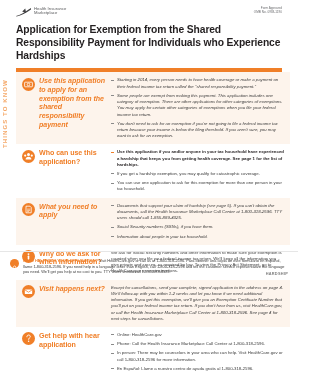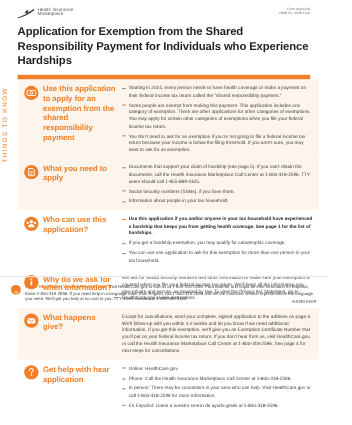--- a/index.html
+++ b/index.html
@@ -48,21 +48,21 @@
     white-space: nowrap;
   }
 
   
   .sections { padding: 0 8px 0 16px; }
   .sec {
     display: flex;
     padding: 5px 6px 5px 6px;
     gap: 5px;
   }
-  .sec.cream { background: #fdf4ec; }
+  .sec.cream { background: #fdf4ec; font-style: italic; }
   .sec.plain { background: #ffffff; }
 
   .sec-head {
     width: 84px;
     flex: 0 0 84px;
     display: flex;
     gap: 4px;
     align-items: flex-start;
   }
   .icon {
@@ -188,20 +188,41 @@
       </div>
       <div class="sec-body">
         <ul class="bullets">
           <li>Starting in 2014, every person needs to have health coverage or make a payment on their federal income tax return called the "shared responsibility payment."</li>
           <li>Some people are exempt from making this payment. This application includes one category of exemption. There are other applications for other categories of exemptions. You may apply for certain other categories of exemptions when you file your federal income tax return.</li>
           <li>You don't need to ask for an exemption if you're not going to file a federal income tax return because your income is below the filing threshold. If you aren't sure, you may want to ask for an exemption.</li>
         </ul>
       </div>
     </div>
 
+    <div class="sec plain">
+      <div class="sec-head">
+        <div class="icon">
+          <svg viewBox="0 0 13 13" width="13" height="13">
+            <circle cx="6.5" cy="4.6" r="1.5" fill="#fff"></circle>
+            <path d="M3.6 9.6 C3.6 7.6 4.9 6.7 6.5 6.7 C8.1 6.7 9.4 7.6 9.4 9.6 Z" fill="#fff"></path>
+            <circle cx="3.2" cy="5.6" r="1.1" fill="#fff"></circle>
+            <circle cx="9.8" cy="5.6" r="1.1" fill="#fff"></circle>
+          </svg>
+        </div>
+        <div class="sec-title">Who can use this application?</div>
+      </div>
+      <div class="sec-body">
+        <ul class="bullets">
+          <li class="strong-dash"><b>Use this application if you and/or anyone in your tax household have experienced a hardship that keeps you from getting health coverage. See page 1 for the list of hardships.</b></li>
+          <li>If you get a hardship exemption, you may qualify for catastrophic coverage.</li>
+          <li>You can use one application to ask for this exemption for more than one person in your tax household.</li>
+        </ul>
+      </div>
+    </div>
+
     <div class="sec cream">
       <div class="sec-head">
         <div class="icon">
           <svg viewBox="0 0 13 13" width="13" height="13">
             <path d="M4 3.2 H8 L9.2 4.4 V9.8 H4 Z" fill="none" stroke="#fff" stroke-width="0.8"></path>
             <line x1="5.1" y1="6.1" x2="8.1" y2="6.1" stroke="#fff" stroke-width="0.6"></line>
             <line x1="5.1" y1="7.4" x2="8.1" y2="7.4" stroke="#fff" stroke-width="0.6"></line>
             <line x1="5.1" y1="8.6" x2="7.1" y2="8.6" stroke="#fff" stroke-width="0.6"></line>
           </svg>
         </div>
@@ -213,61 +234,40 @@
           <li>Social Security numbers (SSNs), if you have them.</li>
           <li>Information about people in your tax household.</li>
         </ul>
       </div>
     </div>
 
     <div class="sec plain">
       <div class="sec-head">
         <div class="icon">
           <svg viewBox="0 0 13 13" width="13" height="13">
-            <circle cx="6.5" cy="4.6" r="1.5" fill="#fff"></circle>
-            <path d="M3.6 9.6 C3.6 7.6 4.9 6.7 6.5 6.7 C8.1 6.7 9.4 7.6 9.4 9.6 Z" fill="#fff"></path>
-            <circle cx="3.2" cy="5.6" r="1.1" fill="#fff"></circle>
-            <circle cx="9.8" cy="5.6" r="1.1" fill="#fff"></circle>
-          </svg>
-        </div>
-        <div class="sec-title">Who can use this application?</div>
-      </div>
-      <div class="sec-body">
-        <ul class="bullets">
-          <li class="strong-dash"><b>Use this application if you and/or anyone in your tax household have experienced a hardship that keeps you from getting health coverage. See page 1 for the list of hardships.</b></li>
-          <li>If you get a hardship exemption, you may qualify for catastrophic coverage.</li>
-          <li>You can use one application to ask for this exemption for more than one person in your tax household.</li>
-        </ul>
-      </div>
-    </div>
-
-    <div class="sec plain">
-      <div class="sec-head">
-        <div class="icon">
-          <svg viewBox="0 0 13 13" width="13" height="13">
             <circle cx="6.5" cy="4.1" r="0.95" fill="#fff"></circle>
             <rect x="5.7" y="5.6" width="1.6" height="4.1" rx="0.6" fill="#fff"></rect>
           </svg>
         </div>
         <div class="sec-title">Why do we ask for when information?</div>
       </div>
       <div class="sec-body">
         <p class="para">We ask for Social Security numbers and other information to make sure your exemption is counted when you file your federal income tax return. We'll keep all the information you give private and secure, as required by law. To view the Privacy Act Statement, go to HealthCare.gov or see instructions.</p>
       </div>
     </div>
 
     <div class="sec cream">
       <div class="sec-head">
         <div class="icon">
           <svg viewBox="0 0 13 13" width="13" height="13">
             <rect x="2.8" y="4.4" width="7.4" height="4.6" rx="0.6" fill="#fff"></rect>
             <path d="M2.8 4.8 L6.5 7.2 L10.2 4.8" fill="none" stroke="#f07f28" stroke-width="0.75"></path>
           </svg>
         </div>
-        <div class="sec-title">What happens give?</div>
+        <div class="sec-title">Visit happens next?</div>
       </div>
       <div class="sec-body">
         <p class="para">Except for cancellations, send your complete, signed application to the address on page 4. We'll follow-up with you within 1-2 weeks and let you know if we need additional information. If you get this exemption, we'll give you an Exemption Certificate Number that you'll put on your federal income tax return. If you don't hear from us, visit HealthCare.gov, or call the Health Insurance Marketplace Call Center at 1-800-318-2596. See page 4 for next steps for cancellations.</p>
       </div>
     </div>
 
     <div class="sec plain">
       <div class="sec-head">
         <div class="icon">
           <svg viewBox="0 0 13 13" width="13" height="13">

